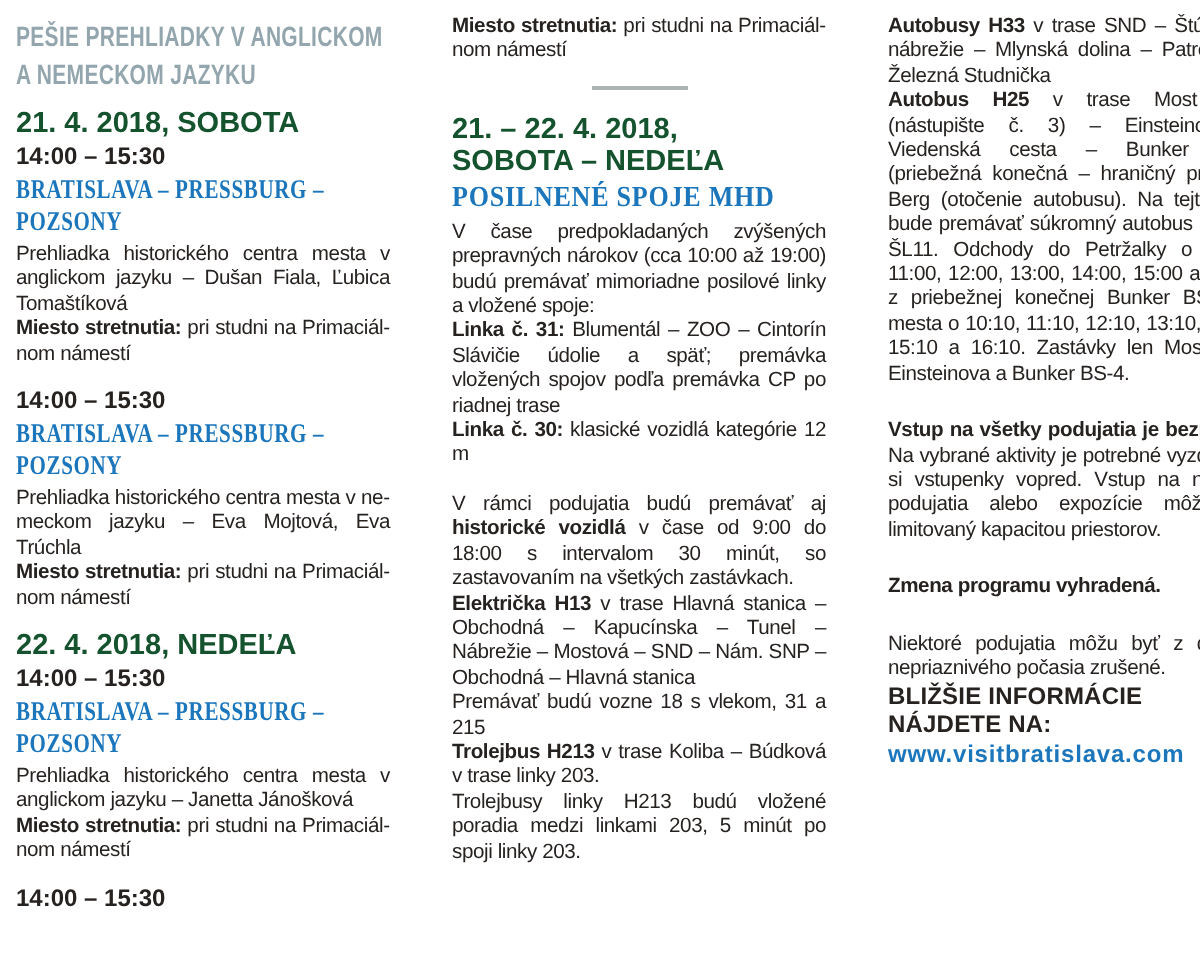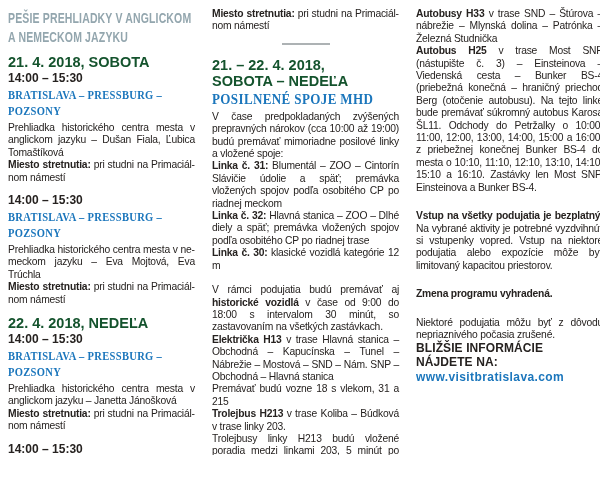--- a/index.html
+++ b/index.html
@@ -1,19 +1,19 @@
 <!DOCTYPE html>
 <html lang="sk"><head>
 <meta charset="utf-8">
 <style>
   html,body{margin:0;padding:0;background:#ffffff;}
   .page{
     position:relative;width:600px;height:455px;background:#ffffff;
     box-sizing:border-box;padding:8px 5px 0 8px;
-    display:flex;gap:17px;overflow:hidden;
+    display:flex;gap:31px;overflow:hidden;
     font-family:"Liberation Sans","DejaVu Sans",sans-serif;color:#262220;
   }
   .col{width:187px;flex:0 0 187px;}
   .doc-title{
     margin:1px 0 8px;font-size:14px;line-height:18.5px;font-weight:700;
     color:#93a6ae;letter-spacing:.2px;
     width:250px;transform:scaleX(.75);transform-origin:0 0;
   }
   .red-date{color:#14532d;font-size:14.5px;line-height:16px;font-weight:700;margin:0 0 1px;}
   .red-date.tight{margin:0;}
@@ -82,22 +82,21 @@
     <p class="body"><span class="b">Miesto stretnutia:</span><span> pri studni na Primaciál­nom námestí</span></p>
 
     <hr class="divider">
 
     <div class="red-date tight">21. – 22. 4. 2018,</div>
     <div class="red-date tight">SOBOTA – NEDEĽA</div>
     <h3 class="mhd">POSILNENÉ SPOJE MHD</h3>
 
     <p class="body"><span>V čase predpokladaných zvýšených preprav­ných nárokov (cca 10:00 až 19:00) budú premá­vať mimoriadne posilové linky a vložené spoje:</span></p>
 
-    <p class="body"><span class="b">Linka č. 31:</span><span> Blumentál – ZOO – Cintorín Slávi­čie údolie a späť; premávka vložených spojov podľa osobitého CP po riadnej meckom</span></p>
-    <p class="body"><span class="b">Linka č. 32:</span><span> Hlavná stanica – ZOO – Dlhé die­ly a späť; premávka vložených spojov podľa osobitého CP po riadnej trase</span></p>
+    <p class="body"><span class="b">Linka č. 31:</span><span> Blumentál – ZOO – Cintorín Slávi­čie údolie a späť; premávka vložených spojov podľa premávka CP po riadnej trase</span></p>
     <p class="body"><span class="b">Linka č. 30:</span><span> klasické vozidlá kategórie 12 m</span></p>
 
     <p class="body gap"><span>V rámci podujatia budú premávať aj </span><span class="b">historické vozidlá</span><span> v čase od 9:00 do 18:00 s intervalom 30 minút, so zastavovaním na všetkých zastávkach.</span></p>
 
     <p class="body"><span class="b">Električka H13</span><span> v trase Hlavná stanica – Ob­chodná – Kapucínska – Tunel – Nábrežie – Mostová – SND – Nám. SNP – Obchodná – Hlavná stanica</span></p>
     <p class="body"><span>Premávať budú vozne 18 s vlekom, 31 a 215</span></p>
     <p class="body"><span class="b">Trolejbus H213</span><span> v trase Koliba – Búdková v trase linky 203.</span></p>
     <p class="body"><span>Trolejbusy linky H213 budú vložené poradia medzi linkami 203, 5 minút po spoji linky 203.</span></p>
   </div>
 

